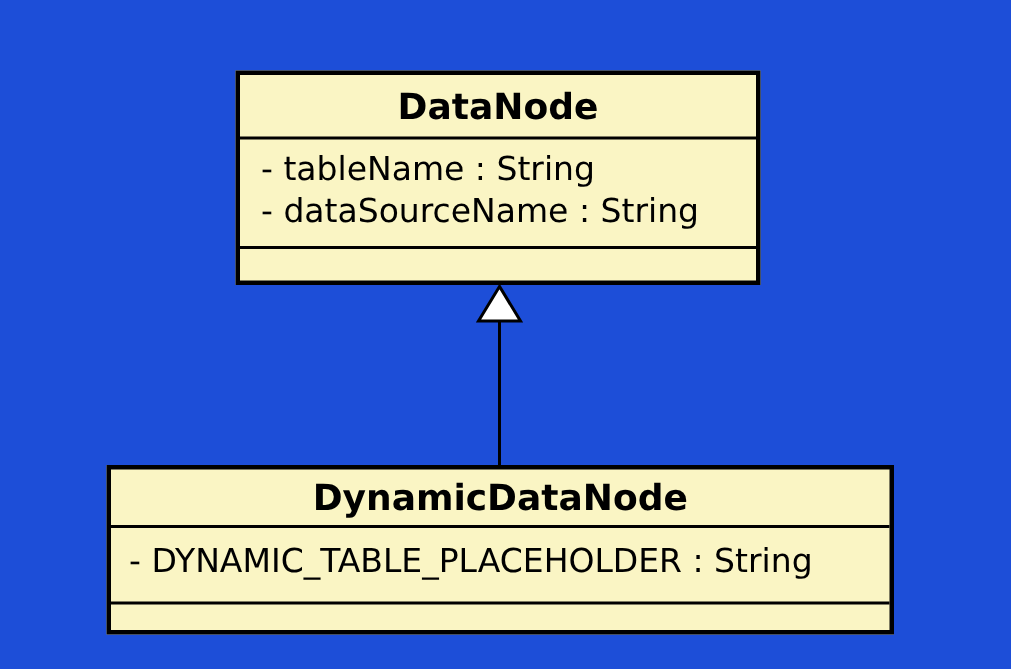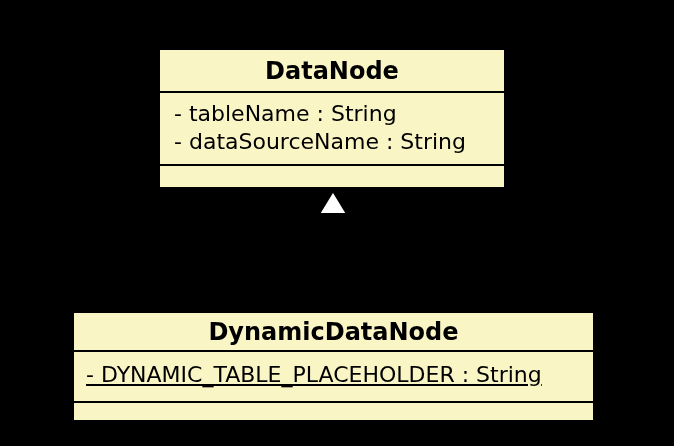--- a/index.html
+++ b/index.html
@@ -4,21 +4,21 @@
 <style>
   html, body {
     margin: 0;
     padding: 0;
     background: #ffffff;
   }
   .canvas {
     position: relative;
     width: 674px;
     height: 446px;
-    background: #000000;
+    background: #1d4ed8;
     font-family: "DejaVu Sans", "Liberation Sans", sans-serif;
     color: #000000;
     overflow: hidden;
   }
   .connector-svg {
     position: absolute;
     left: 0;
     top: 0;
     width: 674px;
     height: 446px;
@@ -68,21 +68,21 @@
     padding: 7px 4px 0 14px;
   }
   .class-dynamicdatanode .attrs-compartment {
     height: 51px;
     padding: 9px 4px 0 12px;
   }
   .methods-compartment {
     flex: 1;
   }
   .attr-line { display: block; }
-  .static-underline { text-decoration: underline; }
+  .static-underline { }
 </style>
 </head>
 <body>
 
 <div class="canvas">
 
   <svg class="connector-svg" viewBox="0 0 674 446" xmlns="http://www.w3.org/2000/svg">
     <line x1="333" y1="212" x2="333" y2="311" stroke="#000000" stroke-width="2"></line>
     <polygon points="333,191 319,214 347,214" fill="#ffffff" stroke="#000000" stroke-width="2"></polygon>
   </svg>

